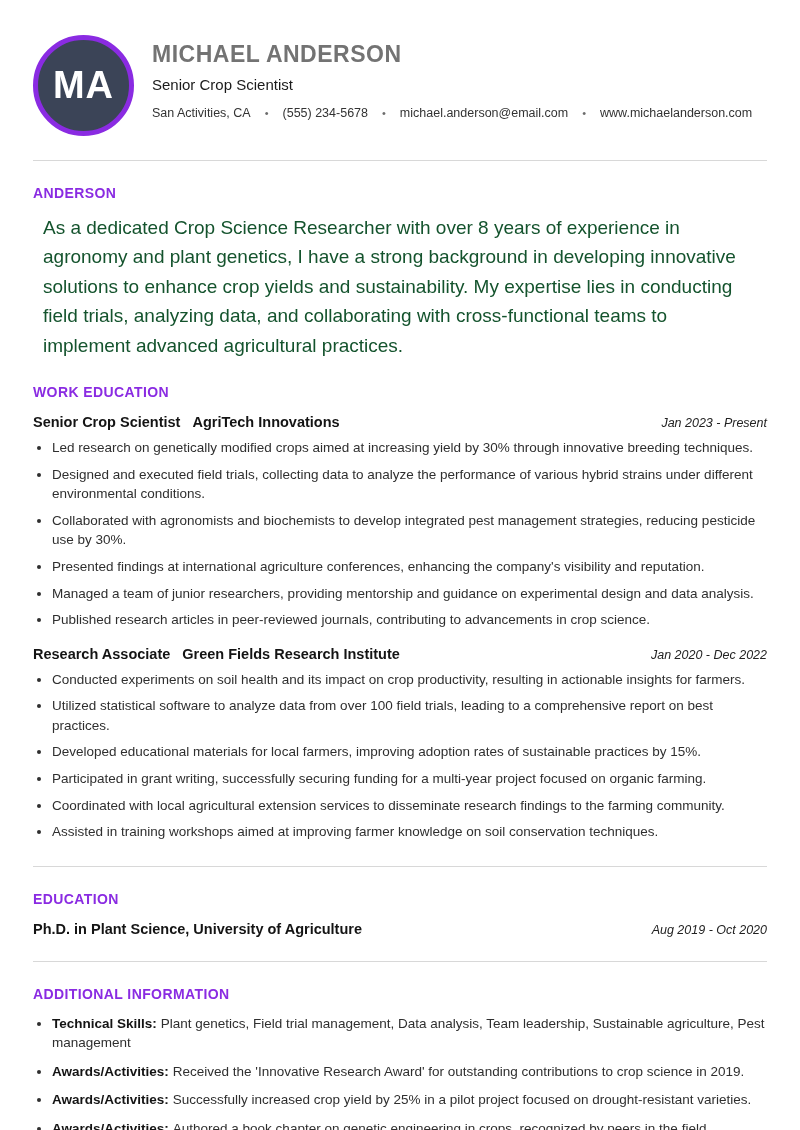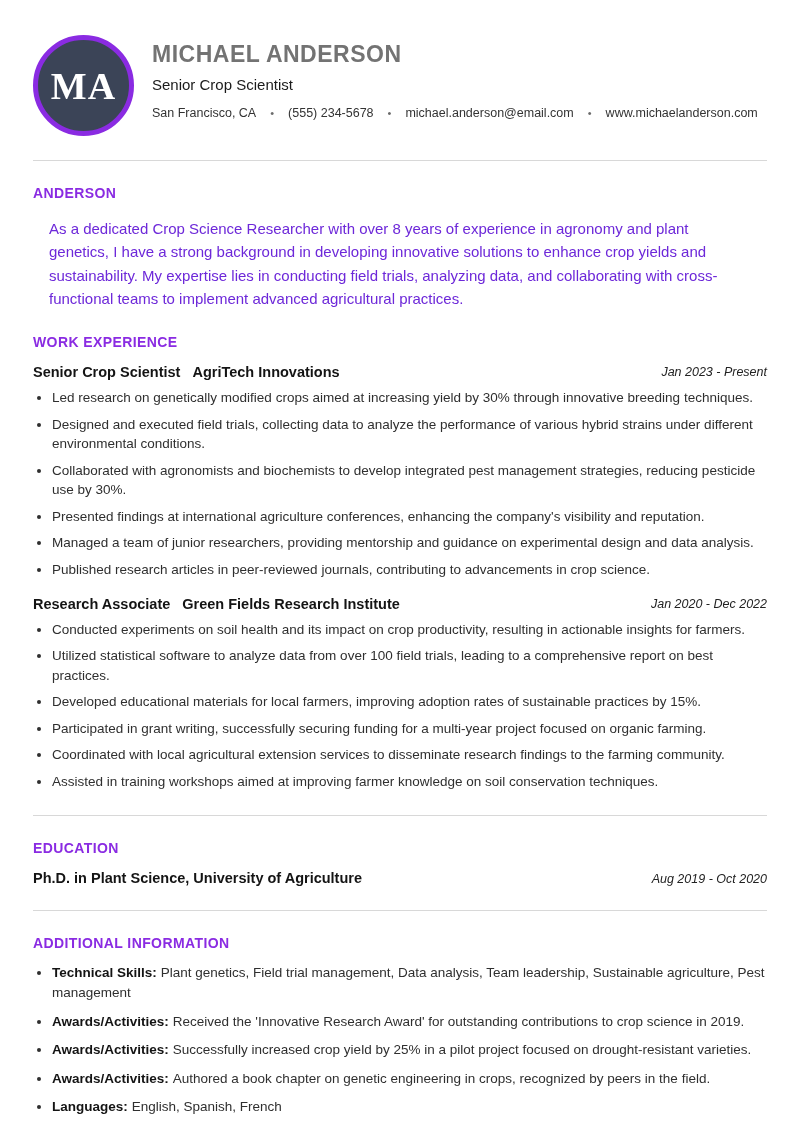--- a/index.html
+++ b/index.html
@@ -25,21 +25,20 @@
     background: #3b4457;
     border: 5px solid #8a2be2;
     display: flex; align-items: center; justify-content: center;
     flex: none;
   }
   .avatar span {
     color: #ffffff;
     font-size: 38px;
     font-weight: 600;
     letter-spacing: 1px;
-    font-family: Liberation Serif, serif;
   }
   .header-text { margin-left: 18px; padding-top: 7px; min-width: 0; }
   h1.name {
     margin: 0;
     font-size: 23px;
     font-weight: 800;
     letter-spacing: 0.5px;
     color: #737373;
     line-height: 1.1;
   }
@@ -71,32 +70,32 @@
   }
   .section { margin-top: 24px; }
   .section-heading {
     margin: 0 0 12px 0;
     font-size: 14px;
     font-weight: 700;
     letter-spacing: 0.4px;
     color: #8a2be2;
   }
   p.summary-text {
-    margin: 16px;
-    font-size: 15px;
+    margin: 10px;
+    font-size: 19px;
     line-height: 1.55;
-    color: #6d28d9;
+    color: #14532d;
   }
 
   
   .job { margin-top: 16px; }
   .job:first-of-type { margin-top: 14px; }
   .job-head {
     display: flex;
-    align-items: center;
+    align-items: flex-end;
     justify-content: space-between;
   }
   .job-name { font-size: 14.5px; font-weight: 700; color: #141414; }
   .job-name .company { margin-left: 12px; }
   .dates {
     font-size: 12.5px;
     font-style: italic;
     color: #222222;
     white-space: nowrap;
     flex: none;
@@ -143,40 +142,40 @@
 <div class="page">
 
   <div class="header">
     <div class="avatar">
       <span>MA</span>
     </div>
     <div class="header-text">
       <h1 class="name">MICHAEL ANDERSON</h1>
       <div class="subtitle">Senior Crop Scientist</div>
       <div class="contact">
-        <span>San Francisco, CA</span>
+        <span>San Activities, CA</span>
         <span class="sep">•</span>
         <span>(555) 234-5678</span>
         <span class="sep">•</span>
         <span>michael.anderson@email.com</span>
         <span class="sep">•</span>
         <span>www.michaelanderson.com</span>
       </div>
     </div>
   </div>
 
   <hr class="divider">
 
   <div class="section">
     <h2 class="section-heading">ANDERSON</h2>
     <p class="summary-text">As a dedicated Crop Science Researcher with over 8 years of experience in agronomy and plant genetics, I have a strong background in developing innovative solutions to enhance crop yields and sustainability. My expertise lies in conducting field trials, analyzing data, and collaborating with cross-functional teams to implement advanced agricultural practices.</p>
   </div>
 
   <div class="section">
-    <h2 class="section-heading">WORK EXPERIENCE</h2>
+    <h2 class="section-heading">WORK EDUCATION</h2>
 
     <div class="job">
       <div class="job-head">
         <div class="job-name">
           <span>Senior Crop Scientist</span><span class="company">AgriTech Innovations</span>
         </div>
         <div class="dates">Jan 2023 - Present</div>
       </div>
       <ul class="bullets">
         <li>Led research on genetically modified crops aimed at increasing yield by 30% through innovative breeding techniques.</li>

